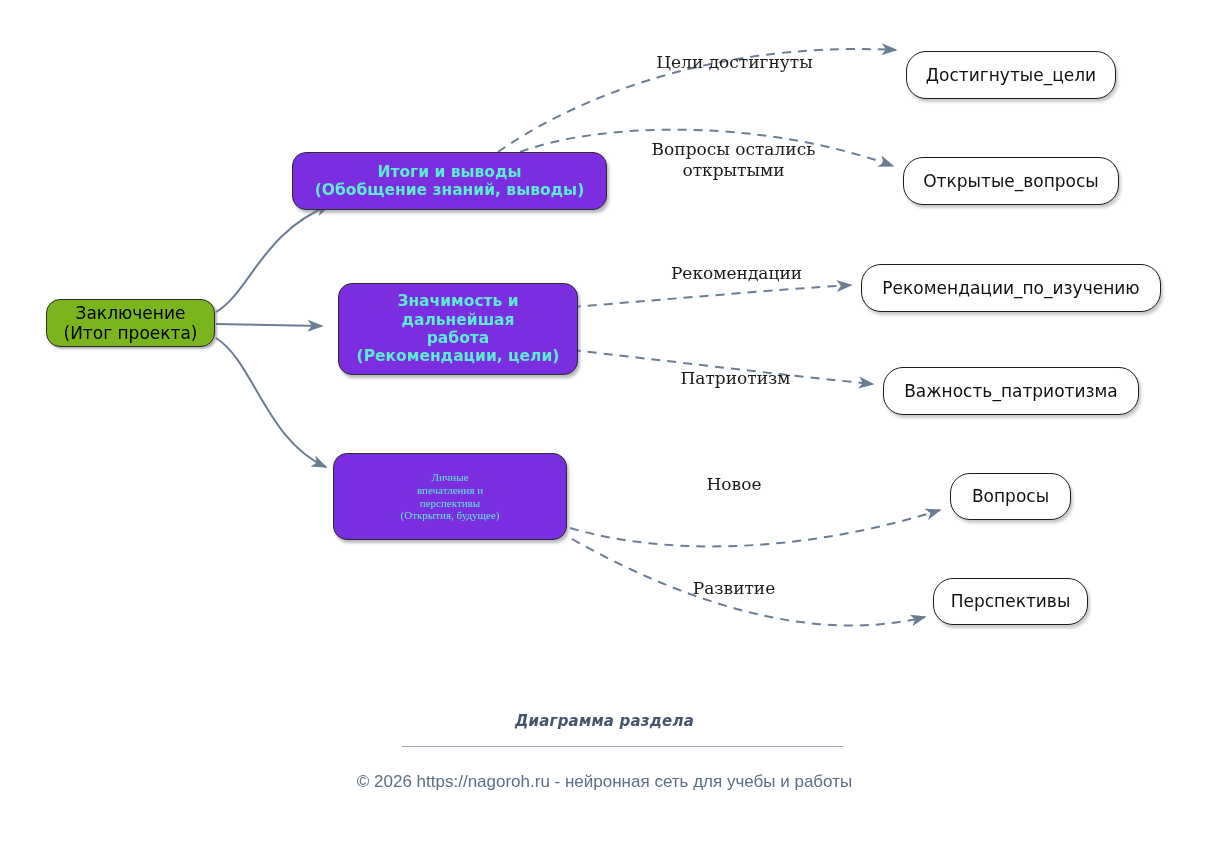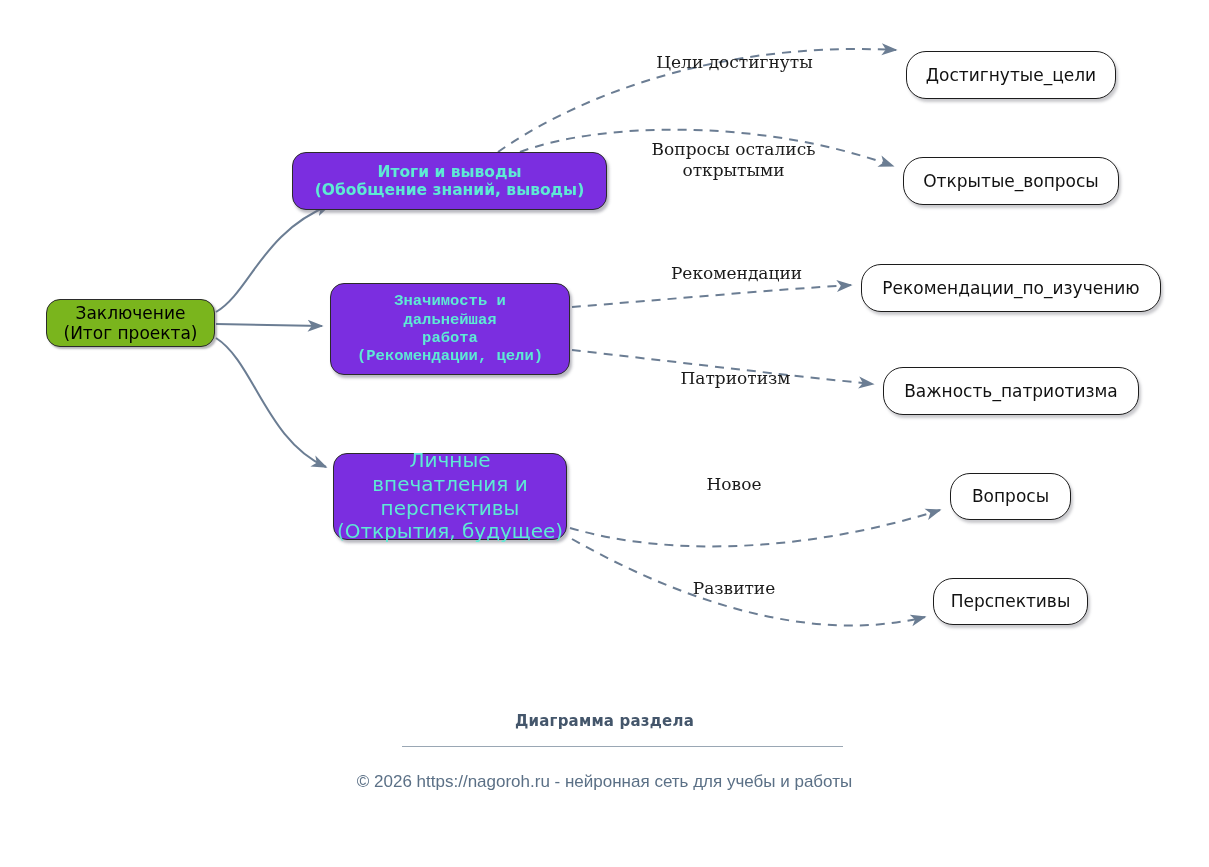--- a/index.html
+++ b/index.html
@@ -52,21 +52,21 @@
   }
 
   .node-branch {
     background: #7b2ee0;
     border: 1.5px solid #2b2b2b;
     color: #5eead4;
     font-size: 15.5px;
     font-weight: 700;
     box-shadow: 2px 3px 3px rgba(100,100,115,0.45);
   }
-  .node-branch.thin { font-weight: 400; font-size: 20px; }
+  .node-branch.thin { font-weight: 400; font-size: 11px; font-family: Liberation Serif, serif; }
 
   .node-leaf {
     background: #ffffff;
     border: 1.7px solid #1c1c1c;
     color: #111111;
     font-size: 17px;
     border-radius: 20px;
     box-shadow: 2px 3px 3px rgba(120,120,130,0.40);
   }
 
@@ -84,20 +84,21 @@
   .footer-title {
     position: absolute;
     left: 0; top: 712px;
     width: 1209px;
     text-align: center;
     font-family: "DejaVu Sans", sans-serif;
     font-size: 15px;
     font-weight: 700;
     color: #44566b;
     letter-spacing: 0.2px;
+    font-style: italic;
   }
   .footer-rule {
     position: absolute;
     left: 402px;
     top: 746px;
     width: 441px;
     height: 1px;
     background: #9aa7b4;
   }
   .footer-copy {
@@ -140,21 +141,21 @@
 
     <path d="M 572,539 C 680,600 810,645 925,617" fill="none" stroke="#6b7d93" stroke-width="2" stroke-dasharray="9,7" marker-end="url(#arrow)"></path>
   </svg>
 
   <div class="node node-root" style="left:46px; top:299px; width:169px; height:48px;">Заключение
 (Итог проекта)</div>
 
   <div class="node node-branch" style="left:292px; top:152px; width:315px; height:58px;">Итоги и выводы
 (Обобщение знаний, выводы)</div>
 
-  <div class="node node-branch" style="left:330px; top:283px; width:240px; height:92px;font-family:Liberation Mono, monospace;">Значимость и
+  <div class="node node-branch" style="left:338px; top:283px; width:240px; height:92px;">Значимость и
 дальнейшая
 работа
 (Рекомендации, цели)</div>
 
   <div class="node node-branch thin" style="left:333px; top:453px; width:234px; height:87px;">Личные
 впечатления и
 перспективы
 (Открытия, будущее)</div>
 
   <div class="node node-leaf" style="left:906px; top:51px; width:210px; height:48px;">Достигнутые_цели</div>

